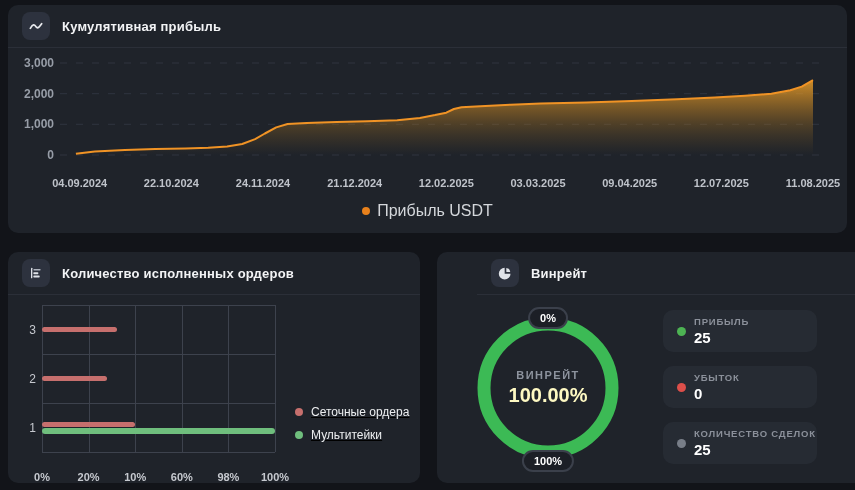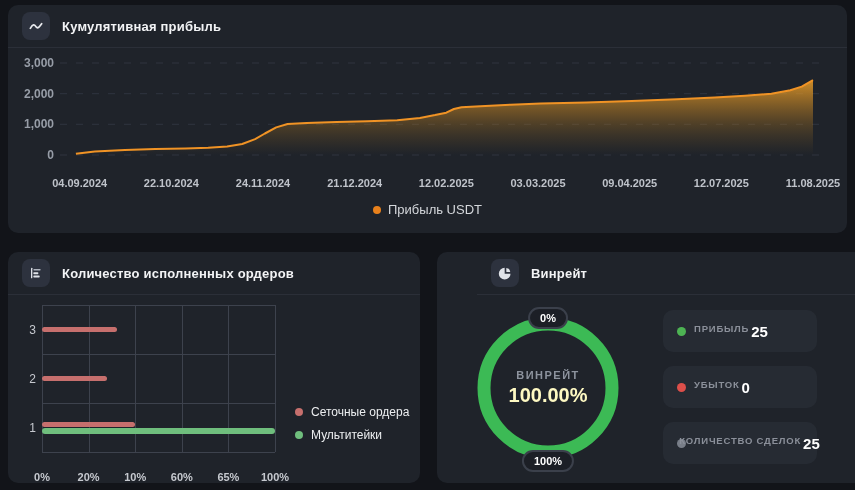--- a/index.html
+++ b/index.html
@@ -6,45 +6,45 @@
     font-family:"Liberation Sans","DejaVu Sans",sans-serif;-webkit-font-smoothing:antialiased;}
   .panel{position:absolute;background:#1f232a;border-radius:10px;}
   .panel-header{height:42px;display:flex;align-items:center;padding:0 14px;border-bottom:1px solid #2b2f38;}
   .hicon{width:28px;height:28px;border-radius:8px;background:#2d323e;display:flex;align-items:center;justify-content:center;flex:0 0 auto;}
   .ptitle{margin-left:12px;font-size:13px;font-weight:bold;color:#f2f3f5;letter-spacing:.2px;}
   
   #panel-cum{left:8px;top:5px;width:839px;height:228px;}
   #cum-svg{display:block;}
   .legend-row{display:flex;justify-content:center;align-items:center;gap:7px;margin-top:4px;}
   .legend-dot{width:8px;height:8px;border-radius:50%;display:inline-block;}
-  .legend-text{font-size:13px;color:#d4d7db;}
+  .legend-text{font-size:16px;color:#d4d7db;}
   
   #panel-orders{left:8px;top:252px;width:412px;height:231px;}
   #bars-area{position:absolute;left:0;top:42px;right:0;bottom:0;}
   #bars-plot{position:absolute;left:34px;top:11px;width:233px;height:147px;}
   .gline{position:absolute;background:#3d424d;}
   .bar-row{position:absolute;left:0;width:100%;height:49px;display:flex;flex-direction:column;justify-content:center;gap:1px;}
   .hbar{height:5.5px;border-radius:4px;}
   .cat-label{position:absolute;width:24px;text-align:right;font-size:12px;color:#c6c9cf;transform:translateY(-50%);}
   .xtick{position:absolute;top:166px;transform:translateX(-50%);font-size:11px;font-weight:bold;color:#c6c9cf;}
-  #bars-legend{position:absolute;left:287px;top:111px;display:flex;flex-direction:column;gap:9px;}
+  #bars-legend{position:absolute;left:287px;top:111px;display:flex;flex-direction:column;gap:9px;text-decoration:underline;}
   .bl-item{display:flex;align-items:center;gap:8px;font-size:12px;color:#eceef0;}
   
   #panel-winrate{left:437px;top:252px;width:410px;height:231px;padding-left:40px;}
   #donut-wrap{position:absolute;left:31px;top:56px;width:160px;height:160px;}
   #donut-center{position:absolute;inset:0;display:flex;flex-direction:column;align-items:center;justify-content:center;gap:3px;}
   #donut-label{font-size:11px;color:#8d939e;letter-spacing:1.5px;font-weight:600;}
   #donut-value{font-size:20px;font-weight:bold;color:#fef9c3;}
   .ring-badge{position:absolute;left:50%;transform:translateX(-50%);background:#1c1f26;border:2px solid #3b404b;
     border-radius:13px;padding:3px 10px;font-size:11px;font-weight:bold;color:#fff;white-space:nowrap;}
   #badge-top{top:-1px;} #badge-bottom{bottom:-4px;}
   #stats{position:absolute;left:226px;top:58px;width:154px;display:flex;flex-direction:column;gap:14px;}
   .stat-card{height:42px;background:#262b33;border-radius:10px;display:flex;align-items:center;padding:0 12px 0 14px;box-sizing:border-box;}
   .stat-dot{width:9px;height:9px;border-radius:50%;flex:0 0 auto;margin-right:8px;}
-  .stat-col{display:flex;justify-content:center;gap:2px;min-width:0;}
+  .stat-col{display:flex;flex-direction:column;justify-content:center;gap:2px;min-width:0;}
   .stat-label{font-size:9.5px;font-weight:600;color:#8b909a;letter-spacing:.8px;white-space:nowrap;}
   .stat-value{font-size:15px;font-weight:bold;color:#ffffff;}
 </style>
 </head>
 <body>
 
 <div class="panel" id="panel-cum">
   <div class="panel-header">
     <div class="hicon">
       <svg width="16" height="16" viewBox="0 0 24 24">
@@ -121,21 +121,21 @@
         <div class="cat-label" style="left:-30px;top:73.5px">2</div>
         <div class="bar-row" style="top:98.0px">
           <div class="hbar" style="width:40%;background:#c66f6d"></div>
           <div class="hbar" style="width:100%;background:#6fbe7d"></div>
         </div>
         <div class="cat-label" style="left:-30px;top:122.5px">1</div>
         <div class="xtick" style="left:0.0px">0%</div>
         <div class="xtick" style="left:46.6px">20%</div>
         <div class="xtick" style="left:93.2px">10%</div>
         <div class="xtick" style="left:139.8px">60%</div>
-        <div class="xtick" style="left:186.4px">65%</div>
+        <div class="xtick" style="left:186.4px">98%</div>
         <div class="xtick" style="left:233.0px">100%</div>
       </div>
     <div id="bars-legend">
         <div class="bl-item">
          <span class="legend-dot" style="background:#c66f6d"></span>
          <span>Сеточные ордера</span>
        </div>
         <div class="bl-item">
          <span class="legend-dot" style="background:#6fbe7d"></span>
          <span>Мультитейки</span>

